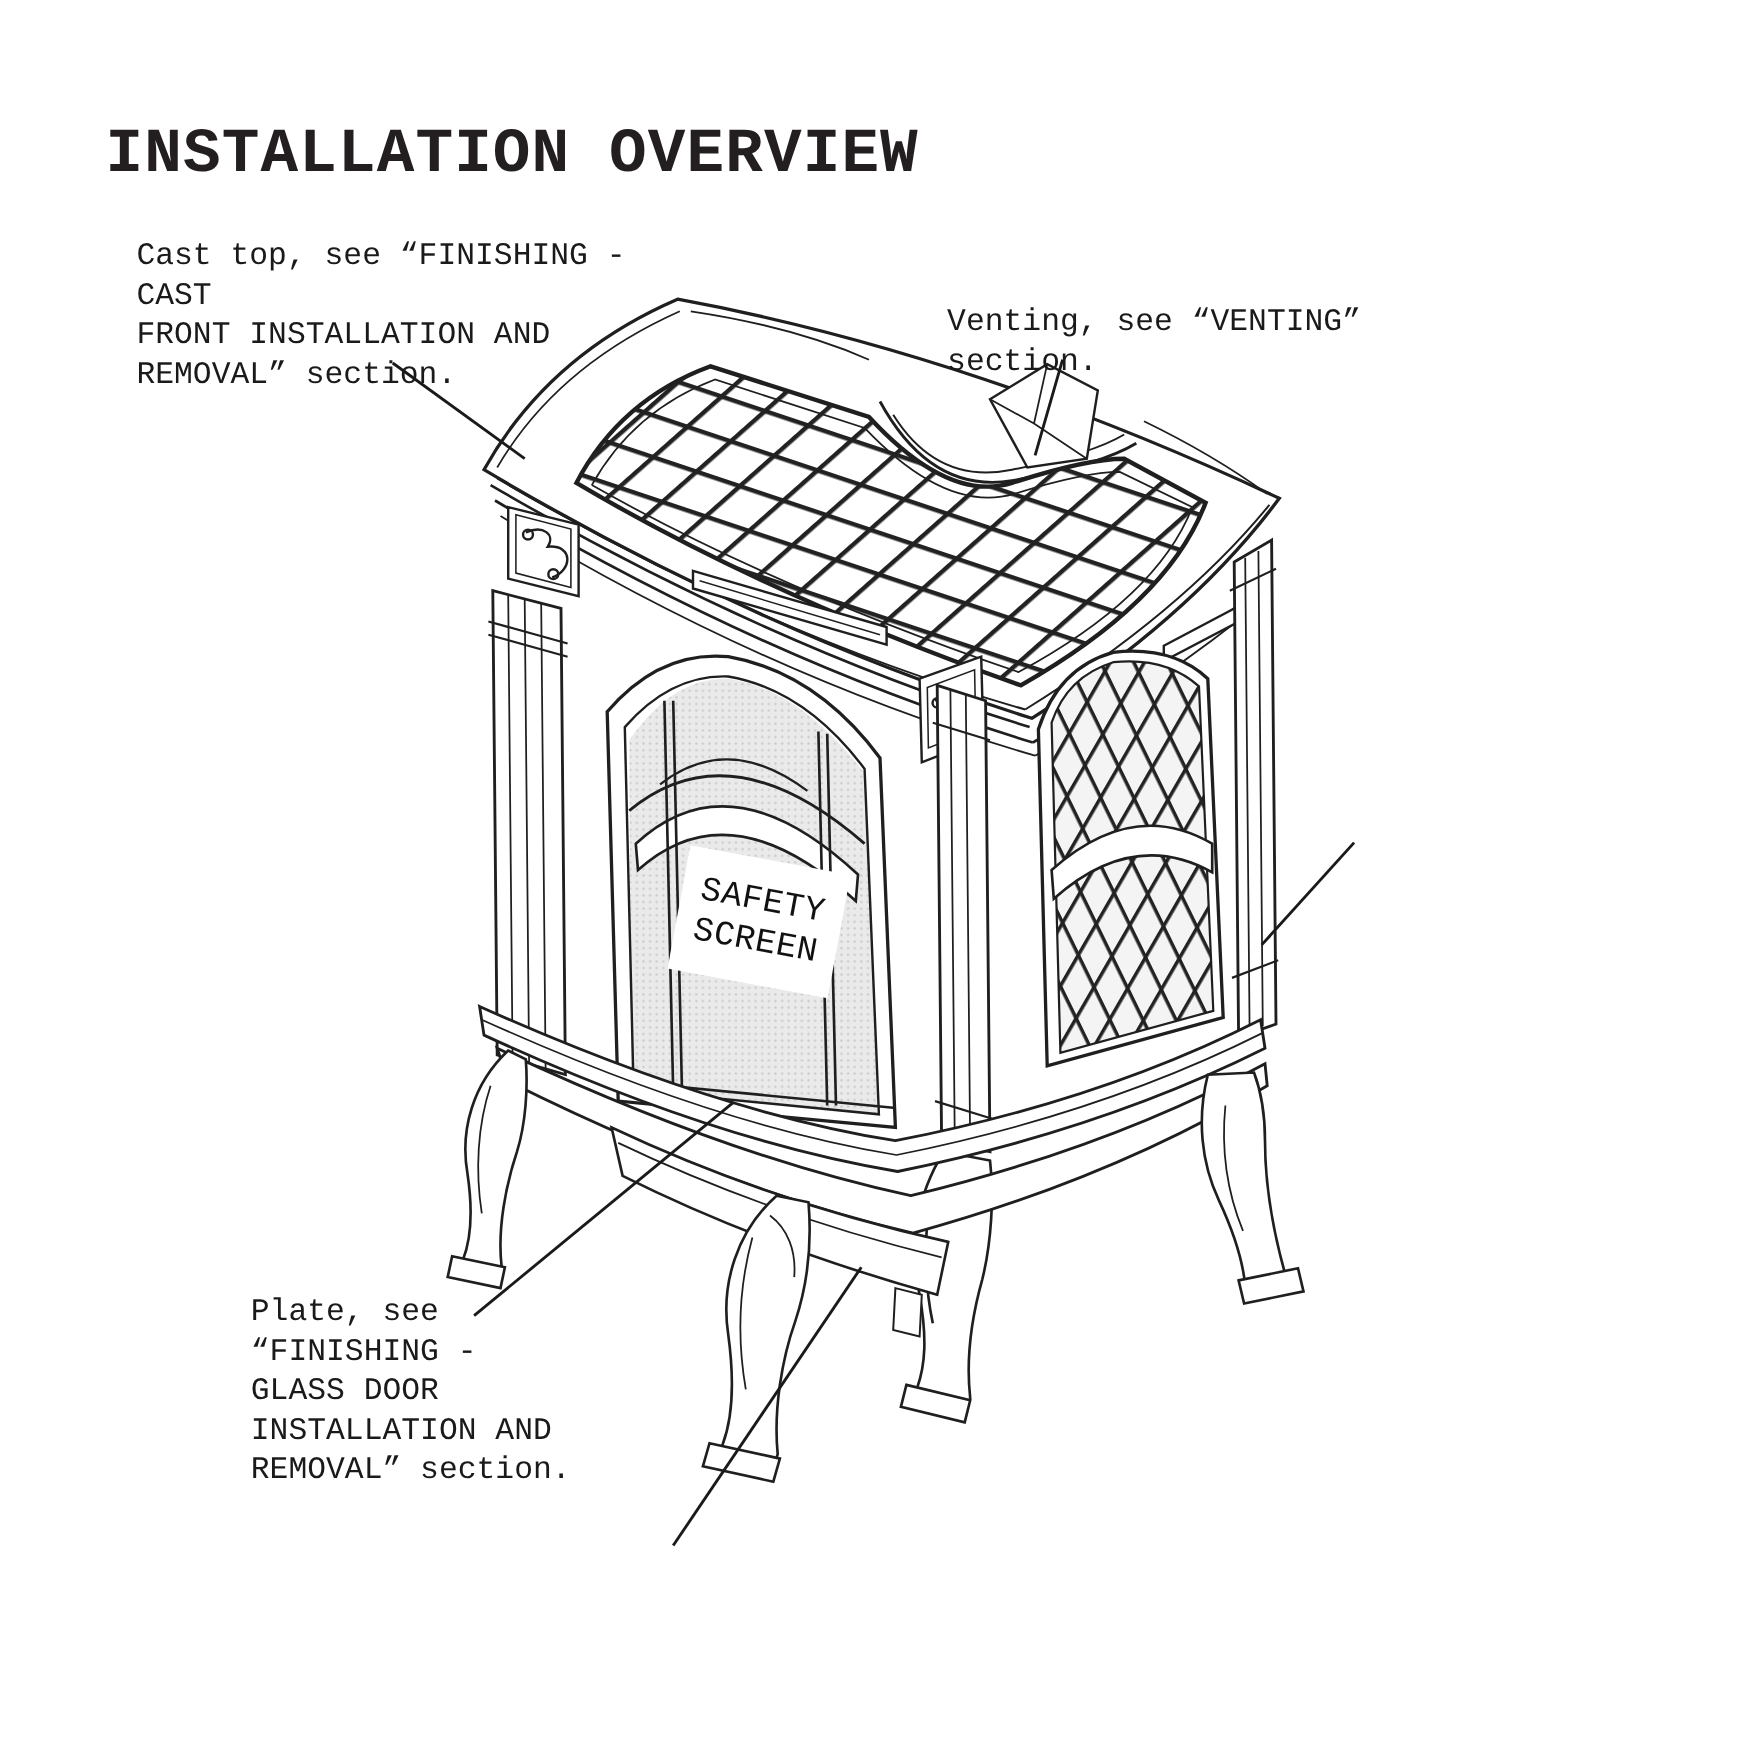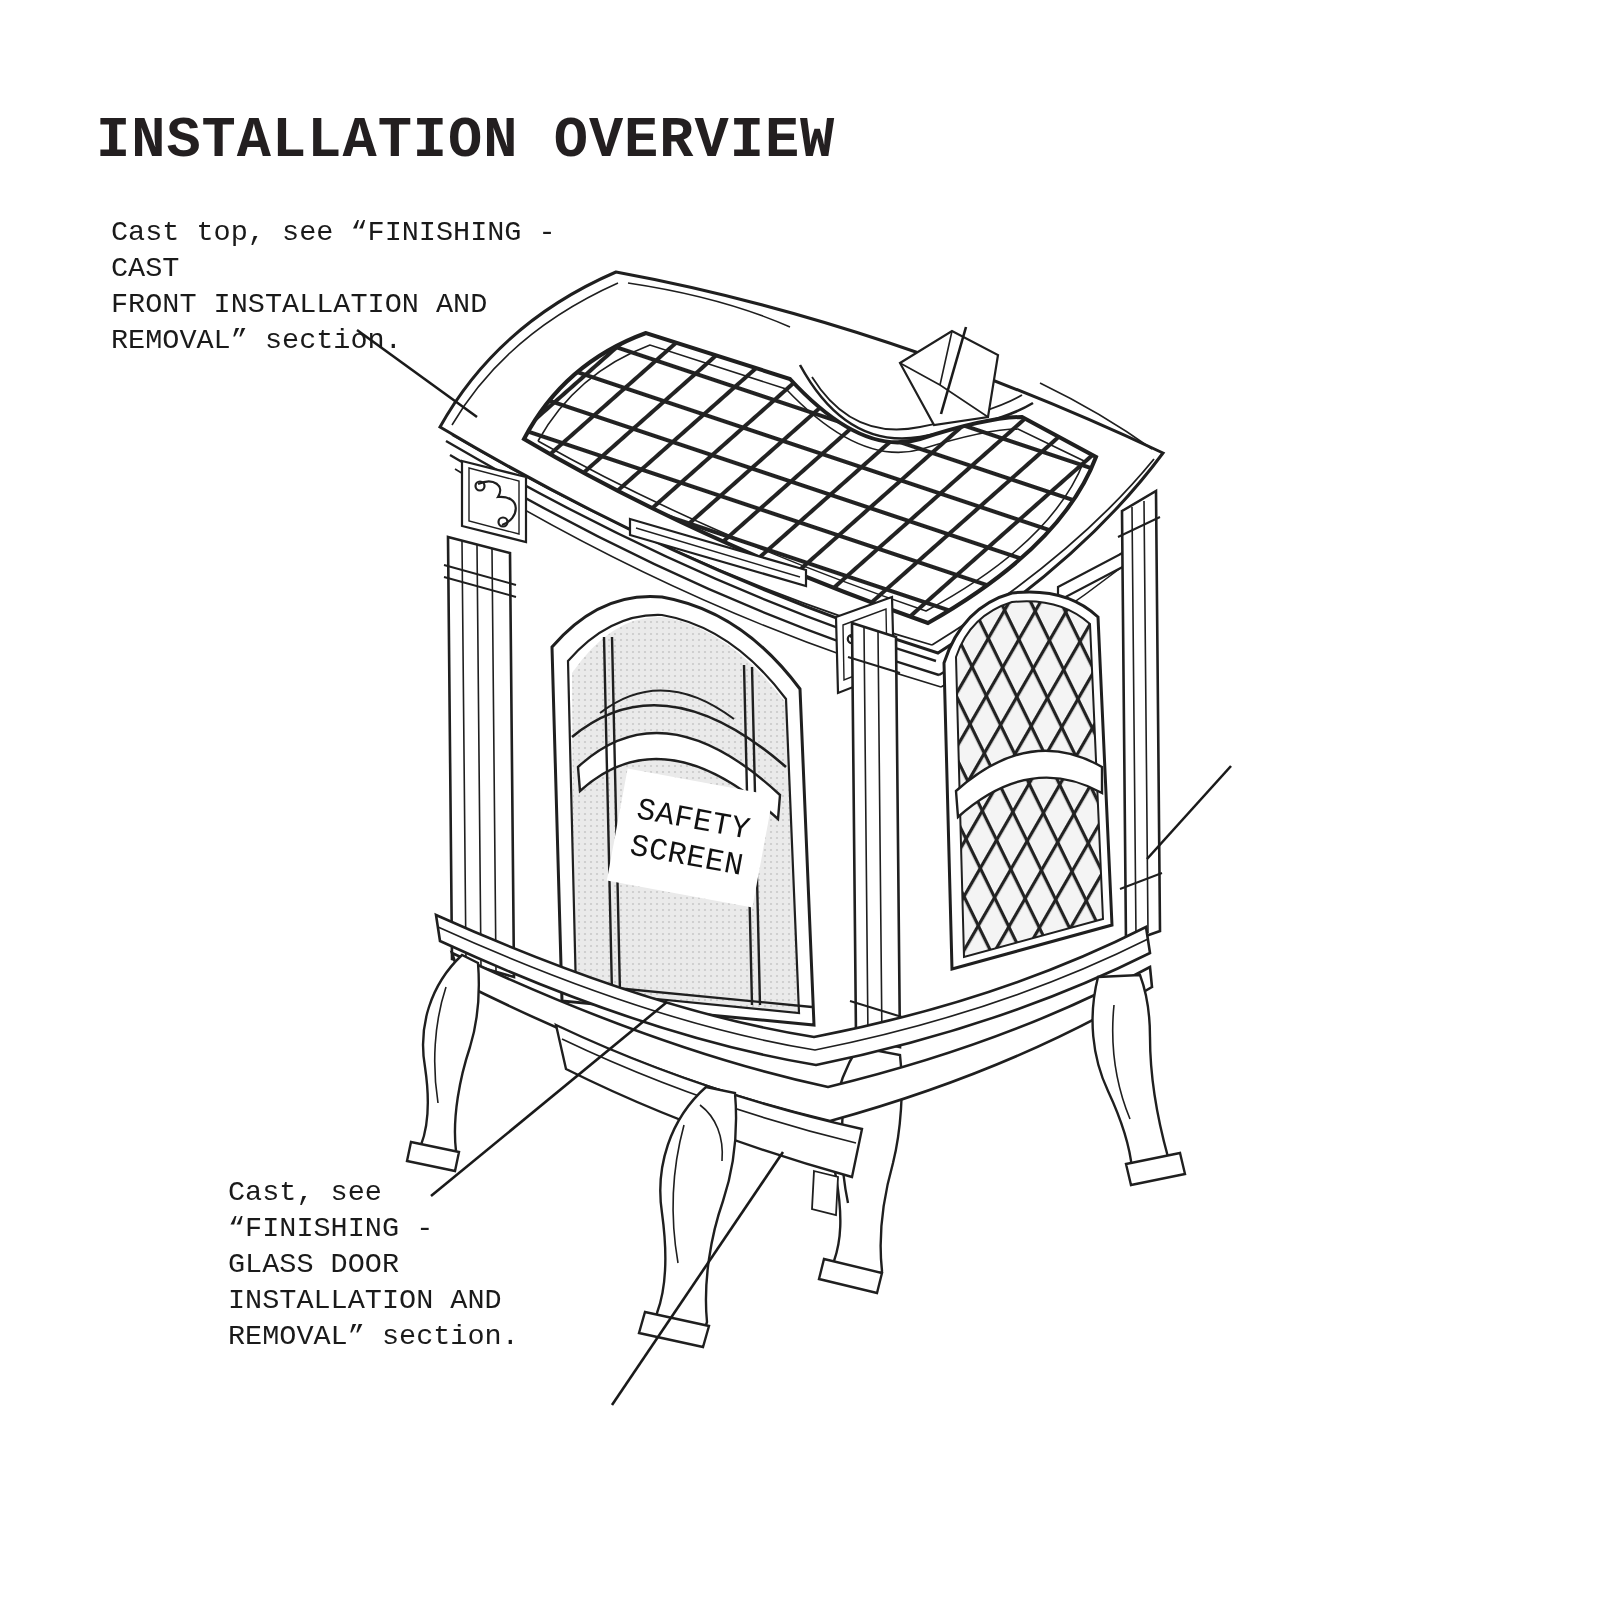--- a/index.html
+++ b/index.html
@@ -9,21 +9,21 @@
   }
   .page-title{
     position:absolute;left:96px;top:84px;
     font-size:57px;font-weight:800;letter-spacing:1px;color:#231f20;
     white-space:pre-line;
   }
   .callout{
     position:absolute;font-size:28.5px;line-height:36px;color:#1a1a1a;
     white-space:pre-line;
   }
-  .callout.cast-top{left:111px;top:190px;width:460px;}
+  .callout.cast-top{left:124px;top:190px;width:460px;}
   .callout.venting{left:861px;top:250px;width:520px;}
   .callout.blower{left:1138px;top:626px;width:330px;}
   .callout.door{left:228px;top:1150px;width:320px;}
   .callout.rating{left:437px;top:1364px;width:330px;}
   .safety-label{
     position:absolute;left:616px;top:756px;width:148px;height:114px;
     background:#ffffff;
     transform:rotate(10.5deg);
     display:flex;align-items:center;justify-content:center;text-align:center;
     font-size:31px;line-height:37px;color:#111;white-space:pre-line;
@@ -228,23 +228,24 @@
       <line x1="783" y1="1127" x2="612" y2="1380"></line>
     </g>
   </svg>
 
   <div class="page-title">INSTALLATION OVERVIEW</div>
 
   <div class="callout cast-top">Cast top, see “FINISHING - CAST
 FRONT INSTALLATION AND
 REMOVAL” section.</div>
 
-
-
-  <div class="callout door">Cast, see “FINISHING -
+  <div class="callout venting">Venting, see “VENTING” section.</div>
+
+
+  <div class="callout door">Plate, see “FINISHING -
 GLASS DOOR
 INSTALLATION AND
 REMOVAL” section.</div>
 
 
   <div class="safety-label">SAFETY
 SCREEN</div>
 </div>
 
 </body></html>

